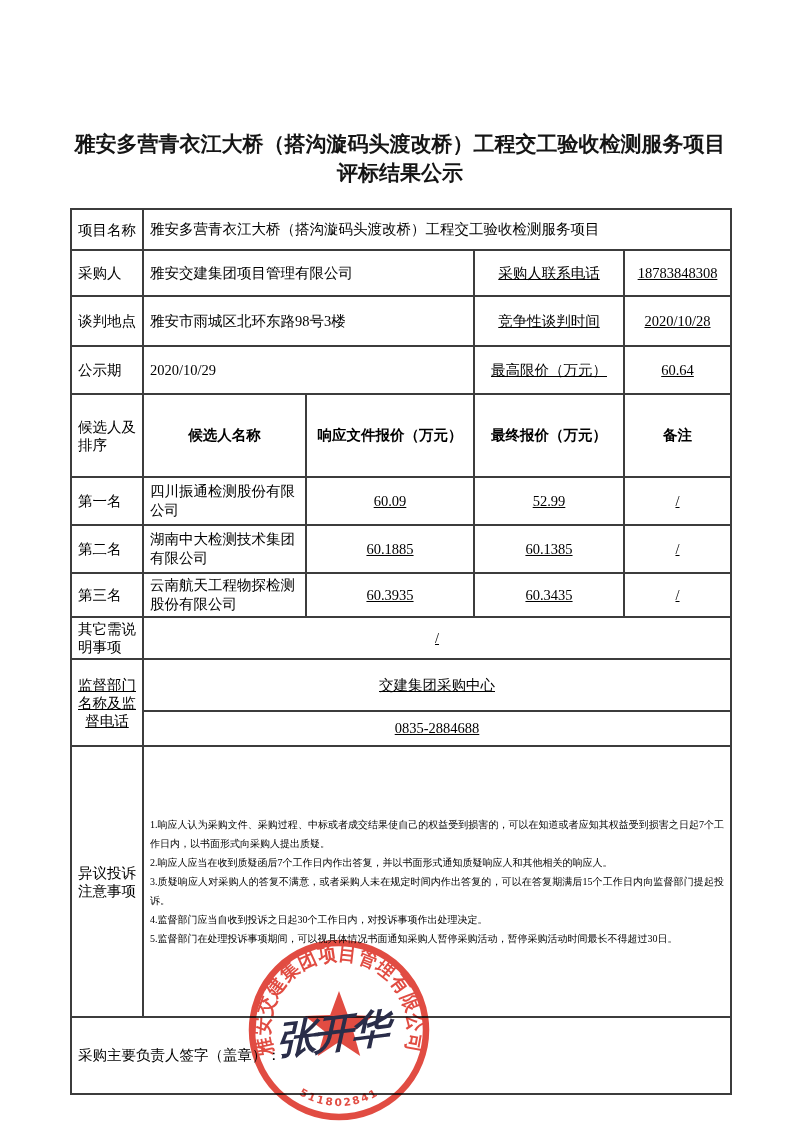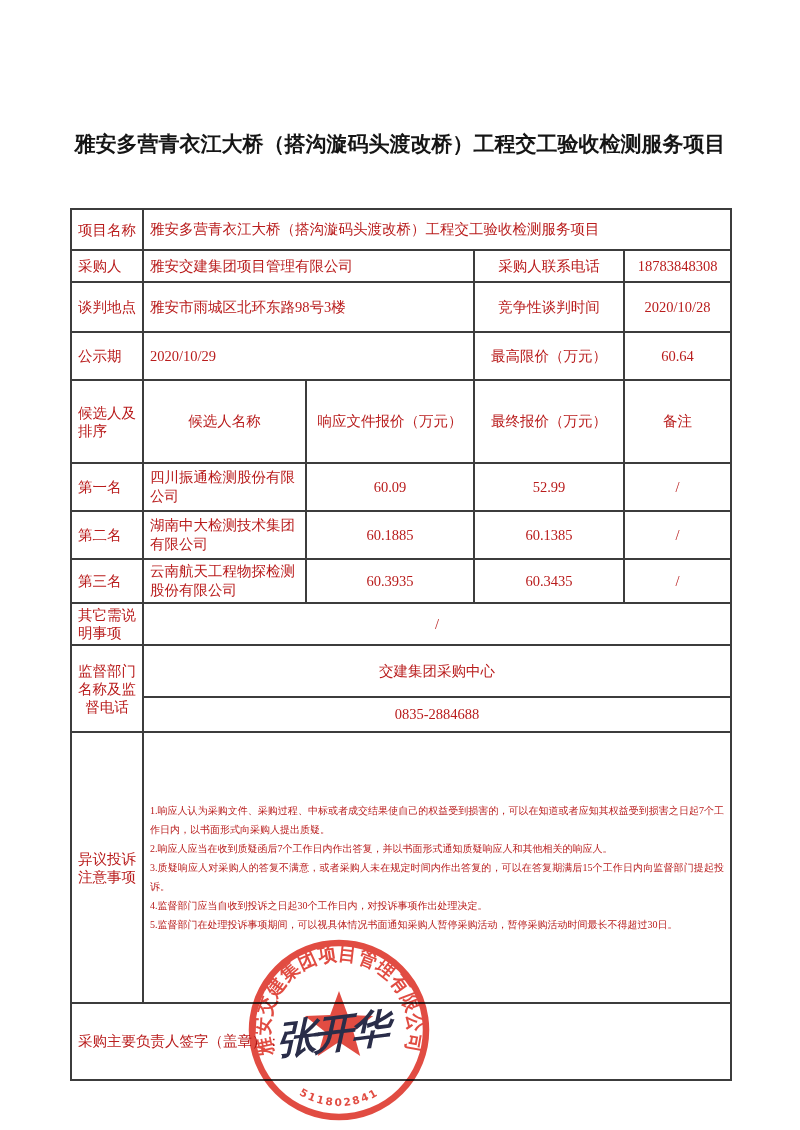--- a/index.html
+++ b/index.html
@@ -7,30 +7,30 @@
     position:relative;width:800px;height:1130px;background:#ffffff;
     font-family:"Liberation Serif","DejaVu Serif",serif;color:#1f1f1f;overflow:hidden;margin-top:36px;
   }
   .doc-title{
     position:absolute;top:94px;left:40px;width:720px;text-align:center;
     font-weight:bold;font-size:21px;line-height:29px;color:#151515;
   }
   table.main{
     position:absolute;left:70px;top:172px;width:660px;
     border-collapse:collapse;table-layout:fixed;
-    font-size:14.5px;color:#b91c1c;padding-left:27px;
+    font-size:14.5px;color:#000000;padding-left:27px;
   }
   table.main td{
     border:2px solid #3c3c3c;padding:2px 6px;vertical-align:middle;
     overflow:hidden;
   }
   td.lab{text-align:left;padding-left:4px;padding-right:2px;line-height:18px;}
-  td.ctr{text-align:center;}
+  td.ctr{text-align:center;text-decoration:underline;}
   td.val{text-align:left;}
-  td.hdr{text-align:center;line-height:19px;}
+  td.hdr{text-align:center;line-height:19px;font-weight:bold;}
   td.obj-cell{vertical-align:top;padding:62px 8px 6px 8px;}
   .obj-line{line-height:19px;font-size:10px;text-align:justify;}
   td.sig-cell{vertical-align:middle;padding-left:6px;border-radius:14px;}
   
   .stamp{
     position:absolute;left:243px;top:898px;width:192px;height:192px;
     opacity:.88;mix-blend-mode:multiply;pointer-events:none;
   }
   .stamp svg{width:100%;height:100%;}
   .signature{
@@ -40,36 +40,37 @@
     letter-spacing:-3px;pointer-events:none;line-height:44px;
   }
 </style>
 </head>
 <body>
 
 <div class="page">
 
   <div class="doc-title">
     <div>雅安多营青衣江大桥（搭沟漩码头渡改桥）工程交工验收检测服务项目</div>
+    <div>评标结果公示</div>
   </div>
 
   <table class="main">
     <colgroup>
       <col style="width:72px">
         <col style="width:163px">
         <col style="width:168px">
       <col style="width:150px">
         <col style="width:107px">
     </colgroup>
     <tbody>
       <tr style="height:41px">
         <td class="lab">项目名称</td>
         <td class="val" colspan="4">雅安多营青衣江大桥（搭沟漩码头渡改桥）工程交工验收检测服务项目</td>
       </tr>
-      <tr style="height:32px">
+      <tr style="height:46px">
         <td class="lab">采购人</td>
         <td class="val" colspan="2">雅安交建集团项目管理有限公司</td>
         <td class="ctr">采购人联系电话</td>
         <td class="ctr">18783848308</td>
       </tr>
       <tr style="height:50px">
         <td class="lab">谈判地点</td>
         <td class="val" colspan="2">雅安市雨城区北环东路98号3楼</td>
         <td class="ctr">竞争性谈判时间</td>
         <td class="ctr">2020/10/28</td>

